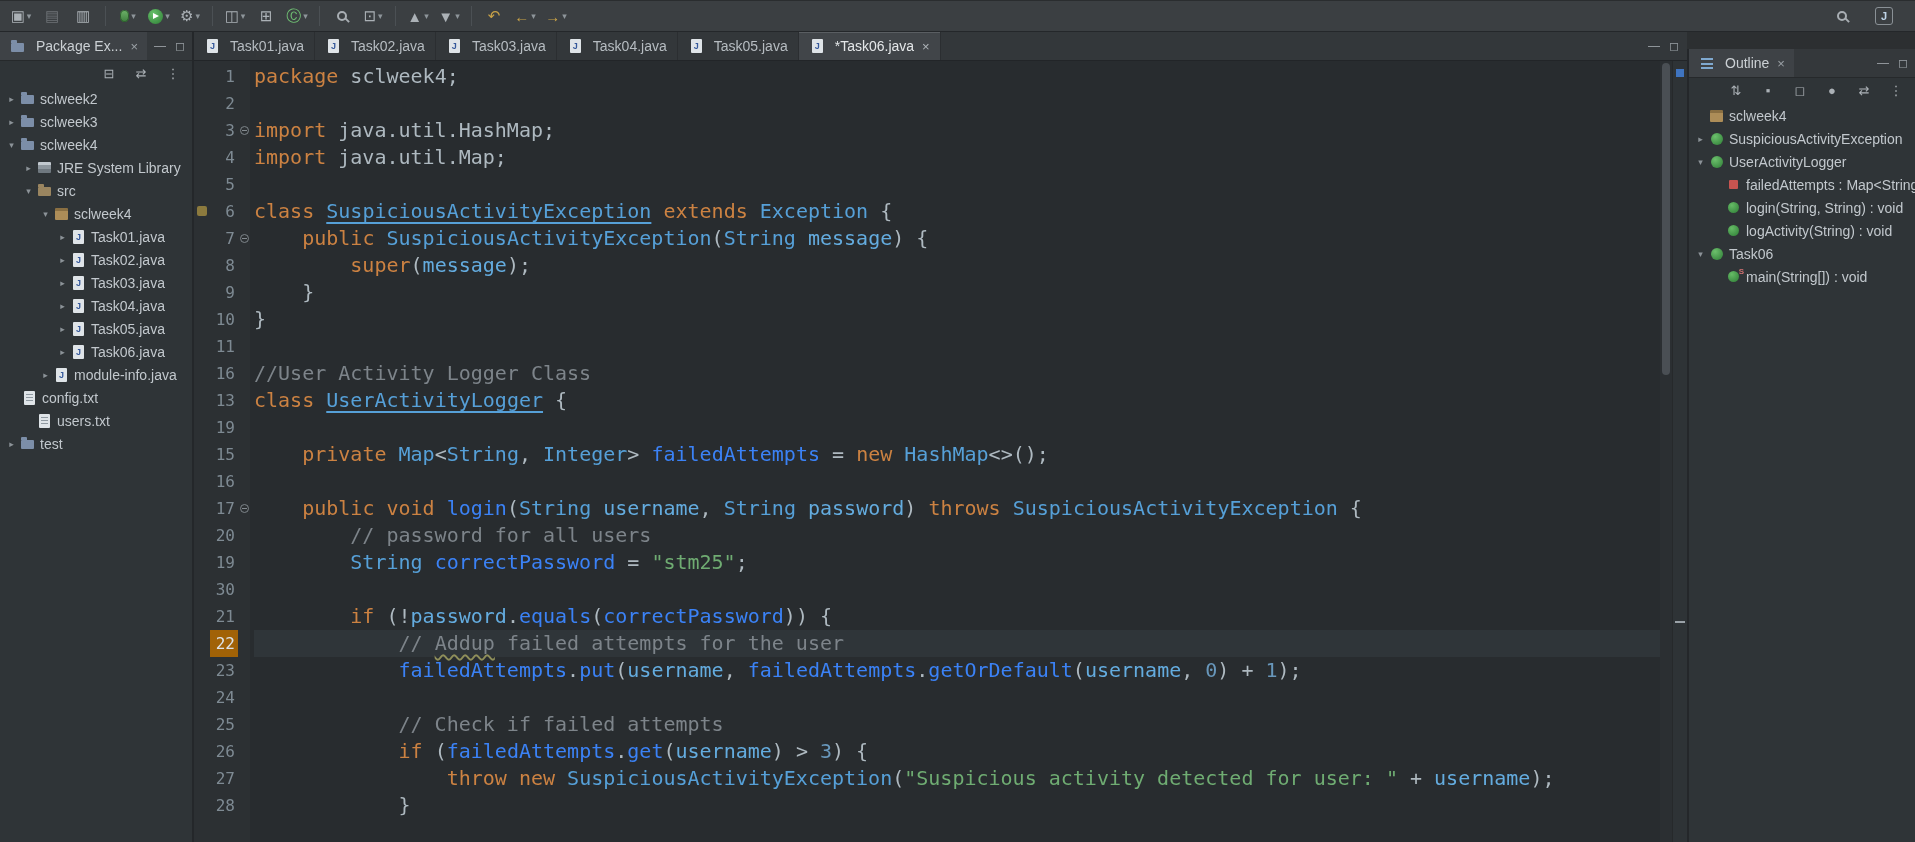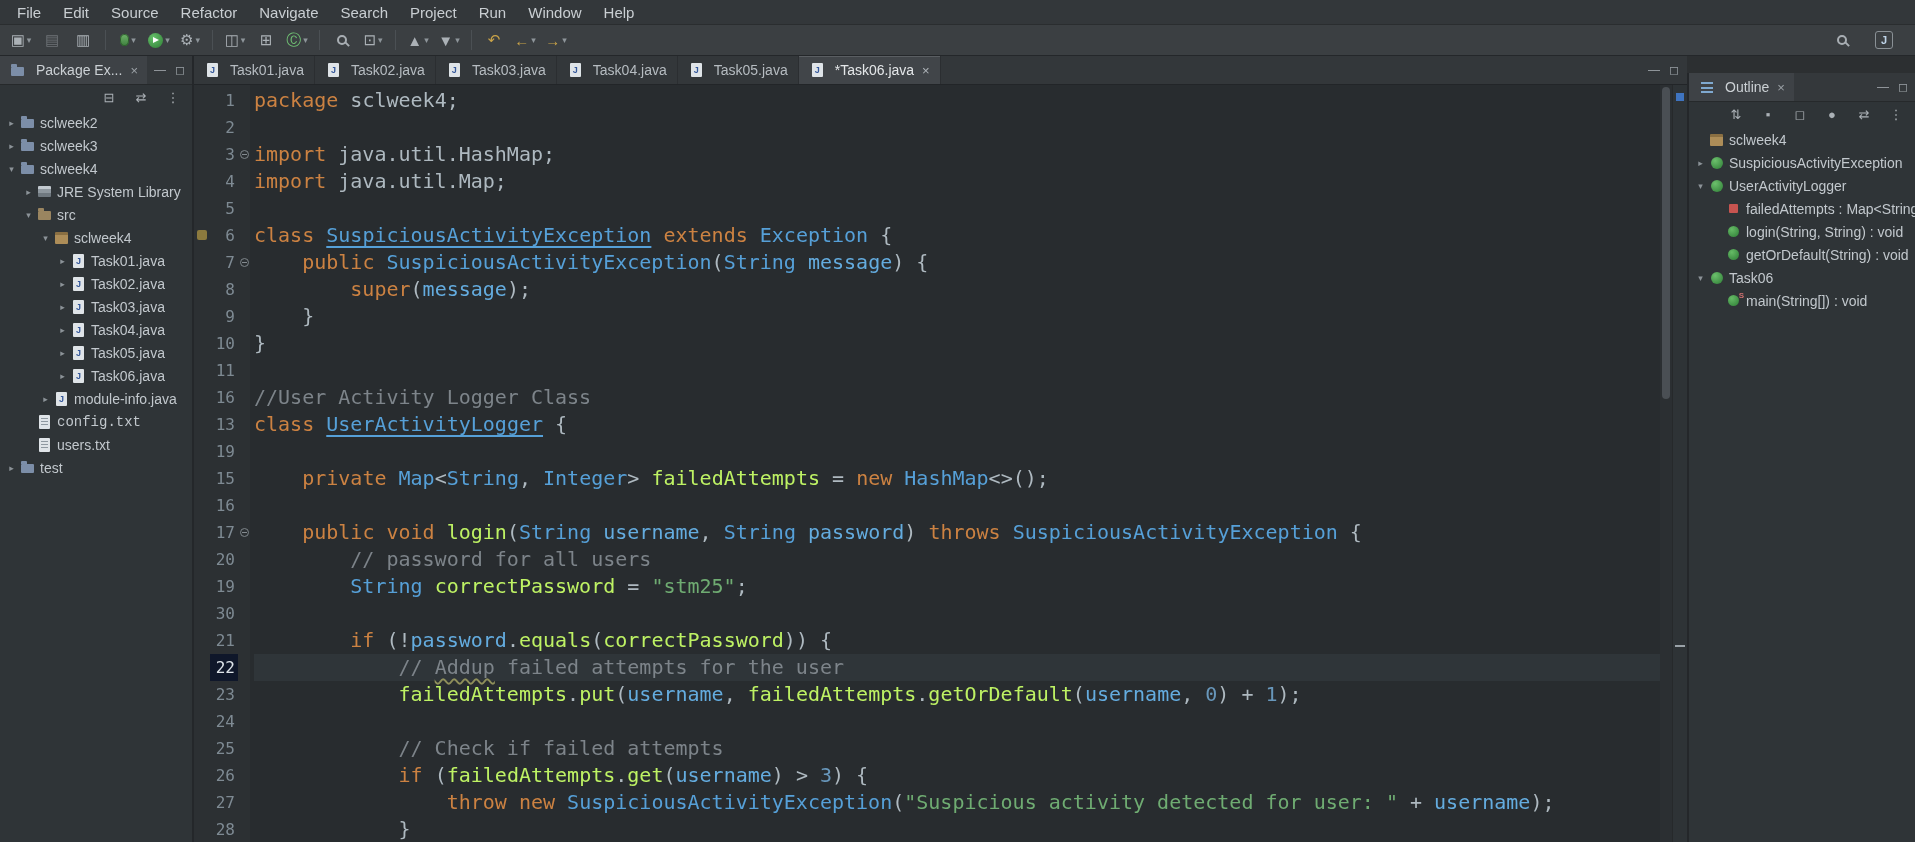--- a/index.html
+++ b/index.html
@@ -82,61 +82,49 @@
   .etabs-right{margin-left:auto;display:flex;gap:9px;align-items:center;padding-right:8px;}
 
   
   .editor{flex:1;display:flex;min-height:0;background:#282C2F;
     font-family:"DejaVu Sans Mono",monospace;font-size:20px;line-height:27px;}
   .aruler{width:16px;background:#2C3033;position:relative;flex:none;}
   .lmarker{position:absolute;left:3px;width:10px;height:10px;border-radius:2px;background:#8C7A3E;}
   .lnums{width:28px;background:#2C3033;color:#7E8A93;font-size:16px;text-align:right;flex:none;padding-top:2px;
     font-family:"DejaVu Sans Mono",monospace;}
   .lnrow{height:27px;line-height:27px;padding-right:3px;}
-  .lnrow.cur{background:#0f172a;color:#DDE3E8;}
+  .lnrow.cur{background:#a16207;color:#DDE3E8;}
   .foldcol{width:12px;flex:none;padding-top:2px;background:#2C3033;}
   .foldrow{height:27px;display:flex;align-items:center;justify-content:center;}
   .folddot{width:9px;height:9px;border:1px solid #7E858A;border-radius:50%;box-sizing:border-box;display:block;}
   .folddot::before{content:"";width:5px;height:1px;background:#848B90;display:block;margin:3px auto 0;}
   .codecol{flex:1;min-width:0;padding-top:2px;padding-left:4px;white-space:pre;overflow:hidden;color:#AEB9C0;}
   .cl{height:27px;}
   .cl.cur{background:#2F3539;}
   .kw{color:#CC8242;}
   .ty{color:#56A0D8;text-align:center;}
   .tyu{color:#56A0D8;text-decoration:underline;text-underline-offset:4px;}
   .va{color:#64ACDF;}
-  .me{color:#bef264;margin-top:17px;}
+  .me{color:#3b82f6;margin-top:17px;}
   .st{color:#6FAC72;}
   .co{color:#7D848A;}
   .cow{color:#7D848A;text-decoration:underline wavy #8F8F5A;text-underline-offset:4px;}
   .nu{color:#6897BB;}
   .pl{color:#AEB9C0;}
   .vscroll{width:12px;flex:none;position:relative;background:#2B2F32;}
   .vthumb{position:absolute;left:2px;right:2px;top:2px;height:312px;background:#4A4F54;border-radius:5px;}
   .overview{width:14px;flex:none;background:#2E3336;position:relative;border-left:1px solid #26292B;}
   .ovm-blue{position:absolute;top:8px;left:3px;width:8px;height:8px;background:#3F74C0;display:block;}
   .ovm-line{position:absolute;top:560px;left:2px;right:2px;height:2px;background:#9AA2A8;display:block;}
 </style>
 </head>
 <body>
 
 <div class="window">
 
-  <div class="menubar">
-      <span class="menu-item">File</span>
-      <span class="menu-item">Edit</span>
-      <span class="menu-item">Source</span>
-      <span class="menu-item">Refactor</span>
-      <span class="menu-item">Navigate</span>
-      <span class="menu-item">Search</span>
-      <span class="menu-item">Project</span>
-      <span class="menu-item">Run</span>
-      <span class="menu-item">Window</span>
-      <span class="menu-item">Help</span>
-    </div>
 
   <div class="toolbar">
     <div class="tgroup">
         <span class="tbtn">
           <span class="glyph">▣</span>
           <span class="dd">▾</span>
         </span>
         <span class="tbtn">
           <span class="glyph" style="opacity: 0.45;">▤</span>
         </span>
@@ -320,21 +308,21 @@
             </span>
             <span class="tlabel">Task06.java</span>
           </div>
           <div class="trow" style="padding-left: 38px;">
             <span class="arr">▸</span>
             <span class="ei">
               <span class="i-page">J</span>
             </span>
             <span class="tlabel">module-info.java</span>
           </div>
-          <div class="trow" style="padding-left: 21px; font-family: Liberation Mono, monospace;">
+          <div class="trow" style="padding-left: 6px;">
             <span class="arr"></span>
             <span class="ei">
               <span class="i-page i-txt"></span>
             </span>
             <span class="tlabel">config.txt</span>
           </div>
           <div class="trow" style="padding-left: 21px;">
             <span class="arr"></span>
             <span class="ei">
               <span class="i-page i-txt"></span>
@@ -546,21 +534,21 @@
             <span class="ei">
               <span class="i-method"></span>
             </span>
             <span class="tlabel">login(String, String) : void</span>
           </div>
           <div class="trow" style="padding-left: 21px;">
             <span class="arr"></span>
             <span class="ei">
               <span class="i-method"></span>
             </span>
-            <span class="tlabel">getOrDefault(String) : void</span>
+            <span class="tlabel">logActivity(String) : void</span>
           </div>
           <div class="trow" style="padding-left: 4px;">
             <span class="arr">▾</span>
             <span class="ei">
               <span class="i-class"></span>
             </span>
             <span class="tlabel">Task06</span>
           </div>
           <div class="trow" style="padding-left: 21px;">
             <span class="arr"></span>

